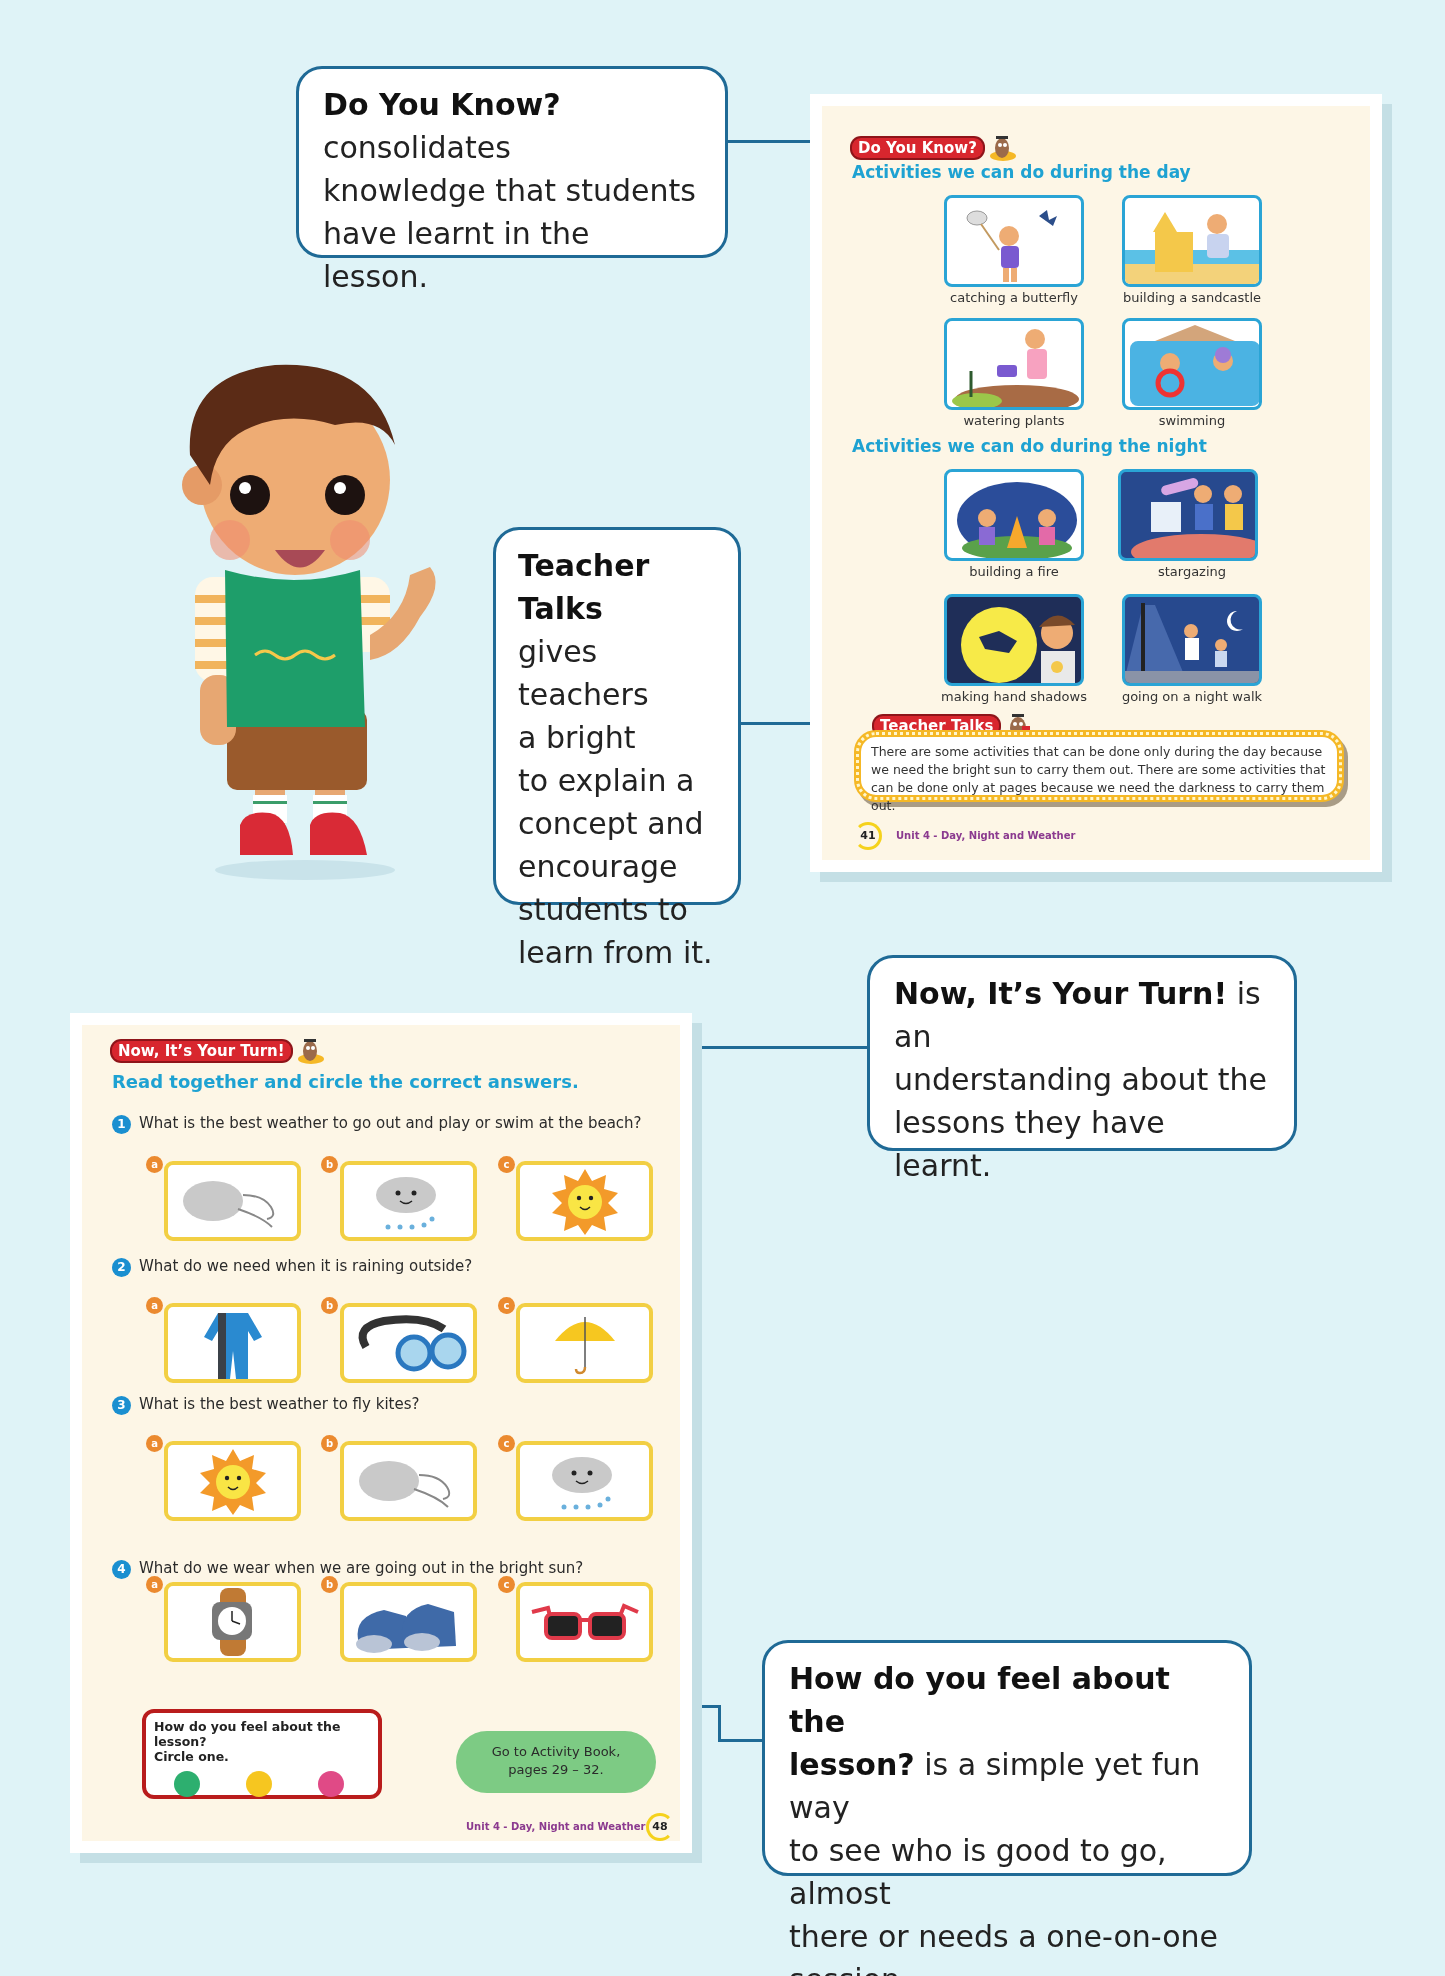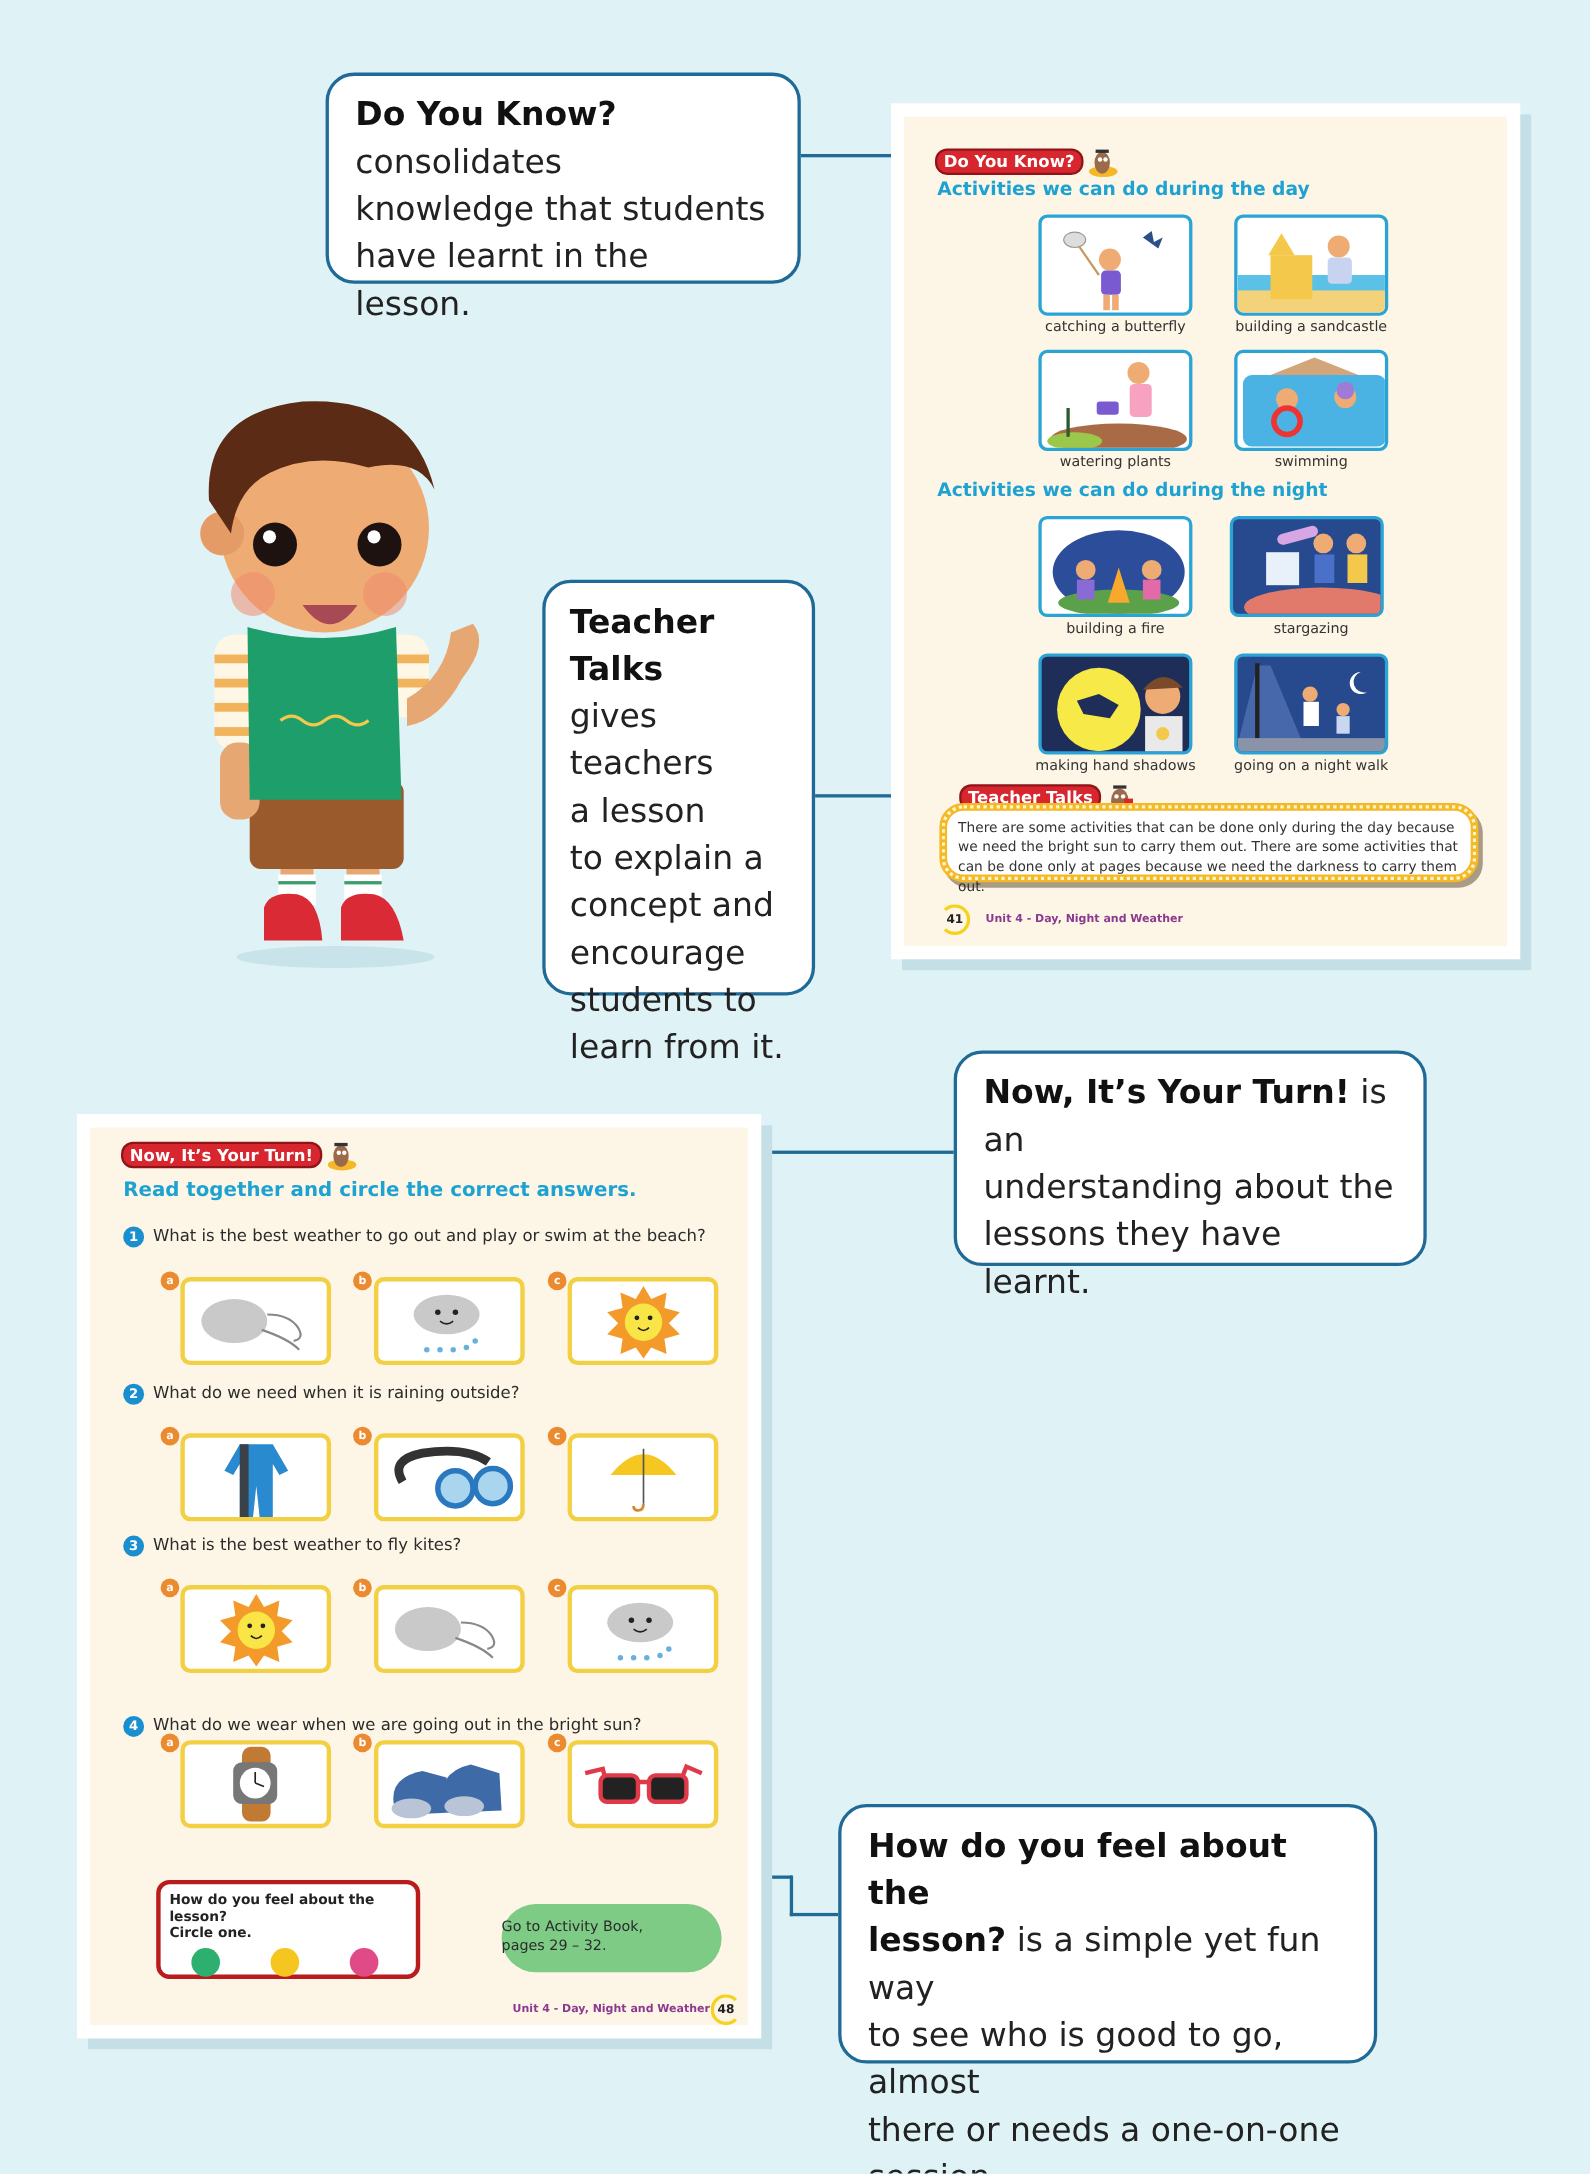--- a/index.html
+++ b/index.html
@@ -140,21 +140,21 @@
   <div><b>Do You Know?</b><span> consolidates</span></div>
   <div>knowledge that students</div>
   <div>have learnt in the lesson.</div>
 </div>
 <div class="line" style="left:728px; top:140px; width:100px; height:3px;"></div>
 <div class="dot" style="left:824px; top:135px;"></div>
 
 <div class="callout" style="left:493px; top:527px; width:248px; height:378px; padding:14px 22px;">
   <div><b>Teacher Talks</b></div>
   <div>gives teachers</div>
-  <div>a lesson</div>
+  <div>a bright</div>
   <div>to explain a</div>
   <div>concept and</div>
   <div>encourage</div>
   <div>students to</div>
   <div>learn from it.</div>
 </div>
 <div class="line" style="left:741px; top:722px; width:120px; height:3px;"></div>
 <div class="dot" style="left:856px; top:717px;"></div>
 
 <div class="callout" style="left:867px; top:955px; width:430px; height:196px;">
@@ -501,20 +501,20 @@
   </div>
 
   <div class="abs" style="left:66px; top:690px; width:240px; height:90px; border:4px solid #b91c1c; border-radius:12px; background:#fff; padding:6px 8px;">
     <div style="font-size:12.5px; font-weight:bold; color:#222;">How do you feel about the lesson?</div>
     <div style="font-size:12.5px; font-weight:bold; color:#222;">Circle one.</div>
     <div style="position:absolute; left:28px; top:58px; width:26px; height:26px; border-radius:50%; background:#2daf6f;"></div>
     <div style="position:absolute; left:100px; top:58px; width:26px; height:26px; border-radius:50%; background:#f6c620;"></div>
     <div style="position:absolute; left:172px; top:58px; width:26px; height:26px; border-radius:50%; background:#e04a86;"></div>
   </div>
 
-  <div class="abs" style="left:380px; top:712px; width:200px; height:62px; background:#7dcb84; border-radius:40px; font-size:13px; line-height:18px; color:#2b2b2b; padding-top:12px;">
+  <div class="abs" style="left:380px; top:712px; width:200px; height:62px; background:#7dcb84; border-radius:40px; text-align:center; font-size:13px; line-height:18px; color:#2b2b2b; padding-top:12px;">
     <div>Go to Activity Book,</div>
     <div>pages 29 – 32.</div>
   </div>
 
   <div class="footer-unit" style="left:390px; top:802px;">Unit 4 - Day, Night and Weather</div>
   <div class="page-num" style="left:570px; top:794px; border-left-color:#f5d21c; border-right-color:transparent;">48</div>
 </div>
 
 </body></html>

